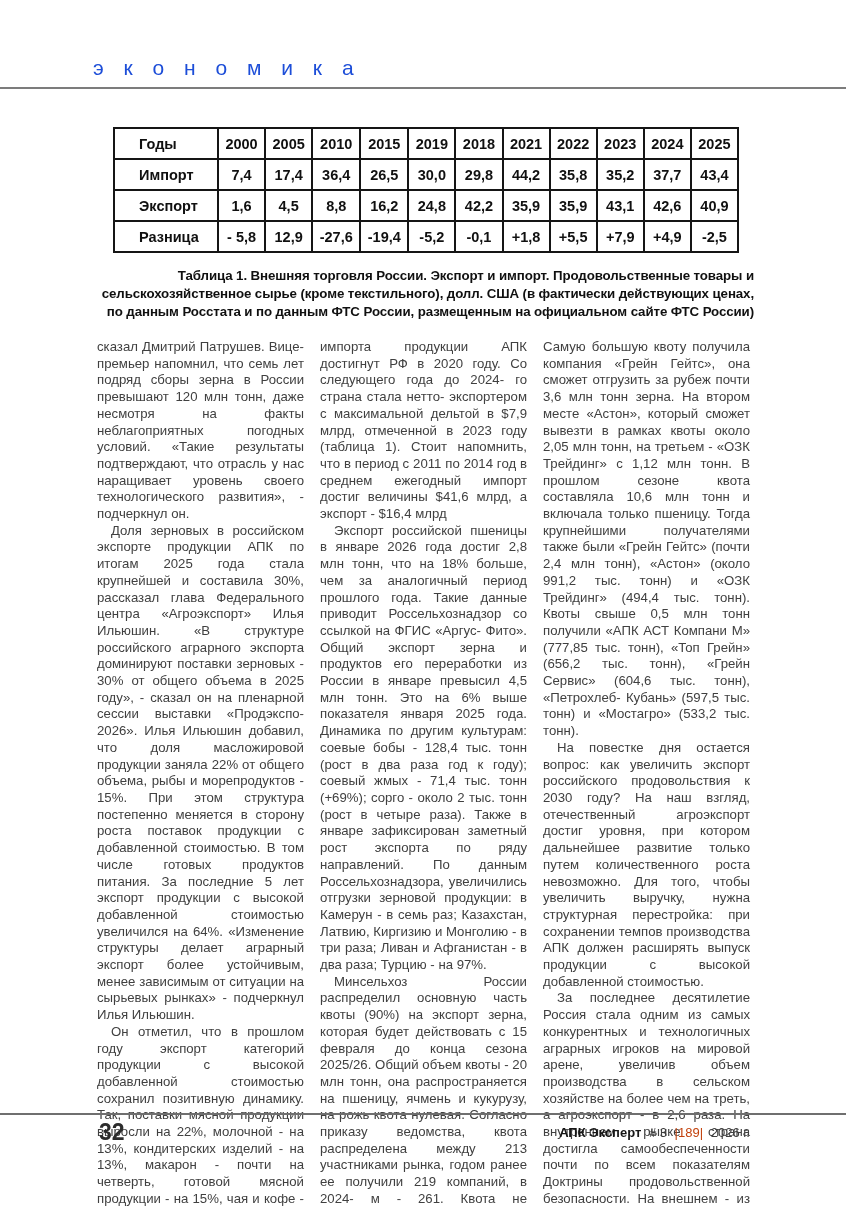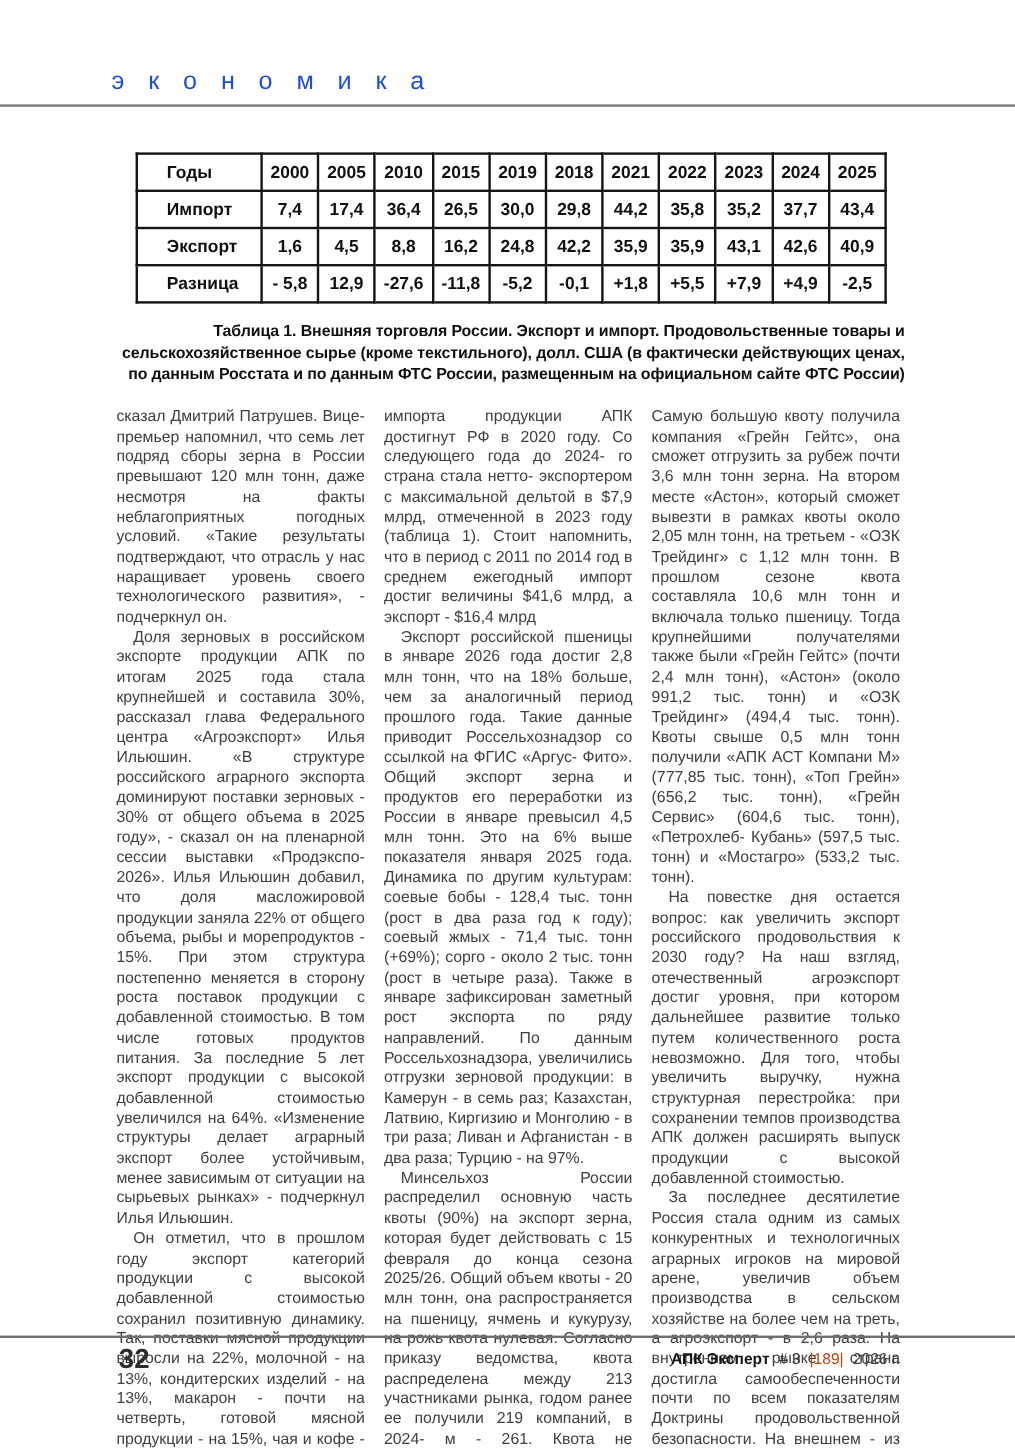--- a/index.html
+++ b/index.html
@@ -122,21 +122,21 @@
       <td>35,9</td>
       <td>43,1</td>
       <td>42,6</td>
       <td>40,9</td>
     </tr>
     <tr>
       <th class="rowlabel">Разница</th>
       <td>- 5,8</td>
       <td>12,9</td>
       <td>-27,6</td>
-      <td>-11,8</td>
+      <td>-19,4</td>
       <td>-5,2</td>
       <td>-0,1</td>
       <td>+1,8</td>
       <td>+5,5</td>
       <td>+7,9</td>
       <td>+4,9</td>
       <td>-2,5</td>
     </tr>
   </tbody>
     </table>

